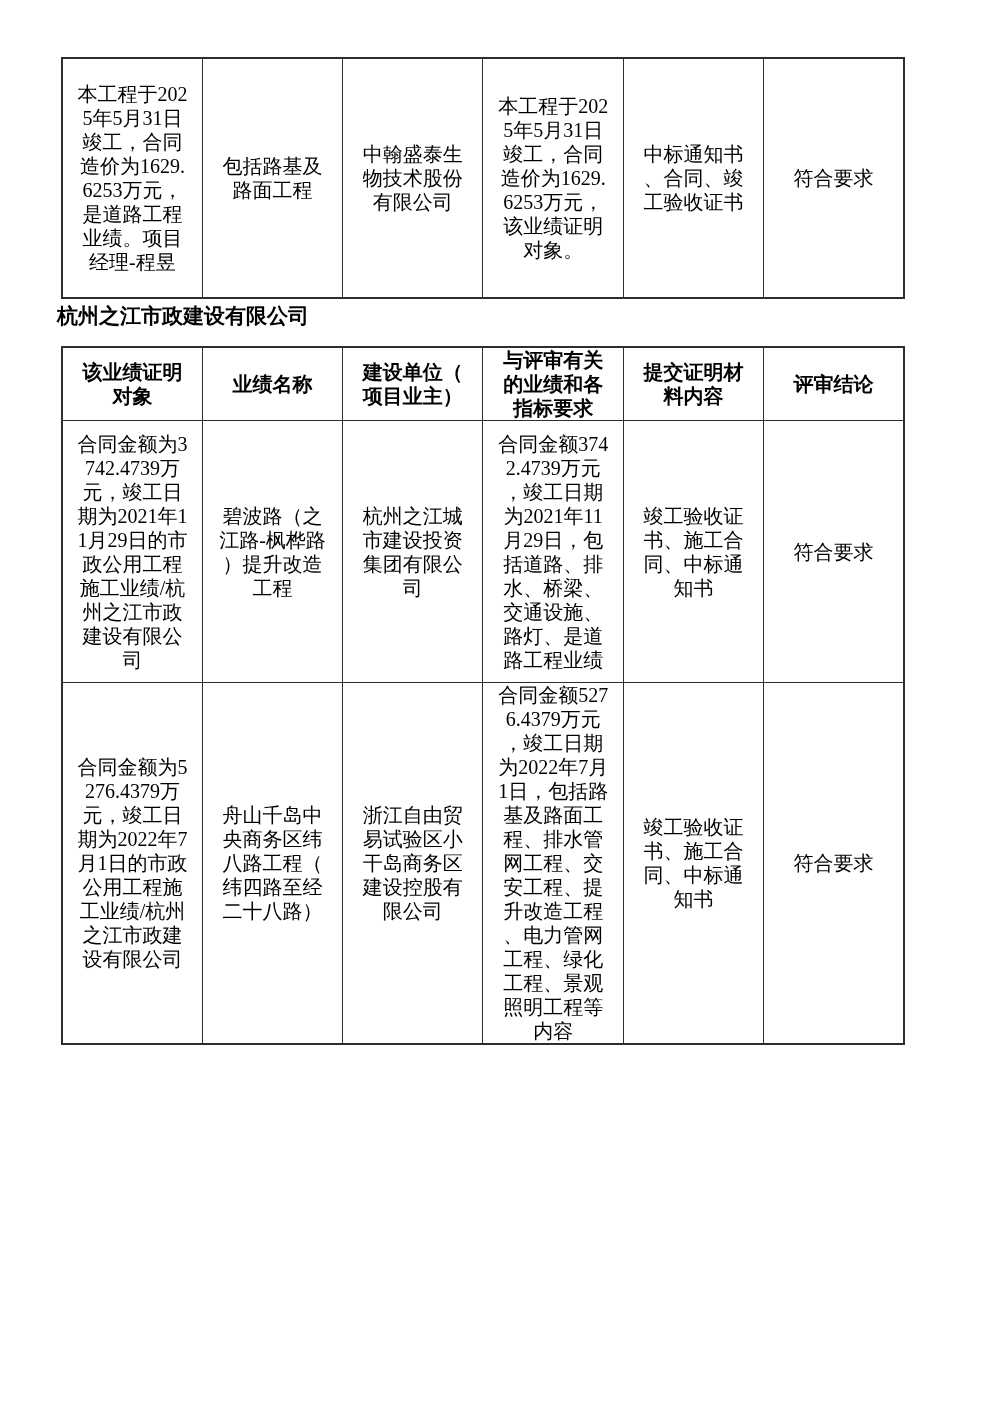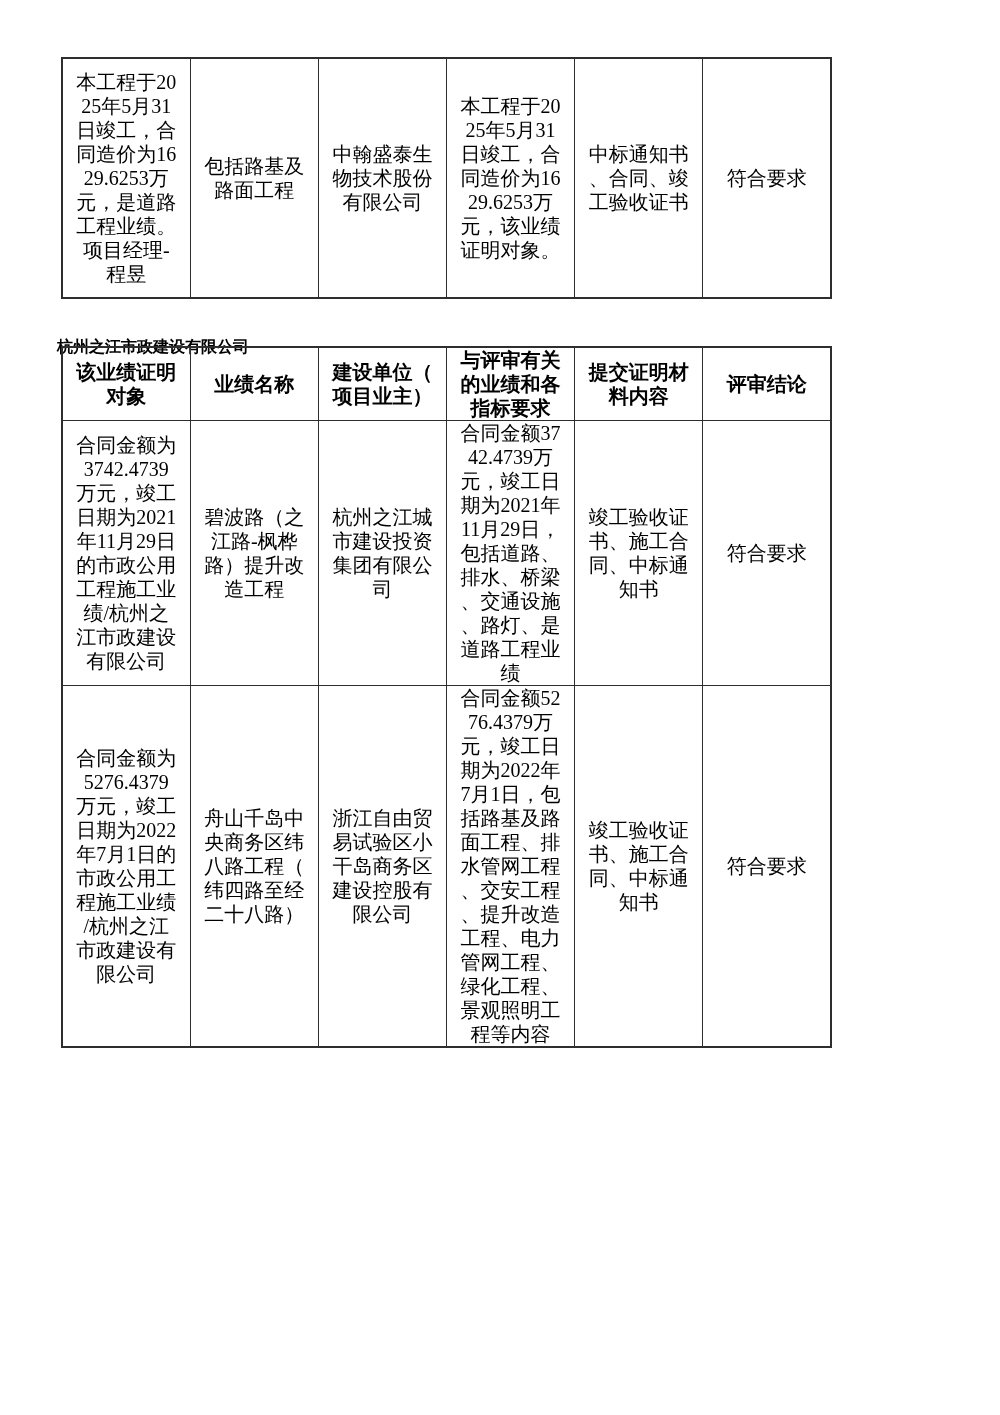--- a/index.html
+++ b/index.html
@@ -9,21 +9,21 @@
     width: 1000px;
     height: 1415px;
     background: #ffffff;
     color: #000000;
     font-family: "Liberation Serif", "DejaVu Serif", serif;
     overflow: hidden;
   }
   table.doc {
     position: absolute;
     left: 61px;
-    width: 771px;
+    width: 844px;
     border-collapse: collapse;
     table-layout: fixed;
     border: 2.4px solid #2e2e2e;
   }
   .t1 { top: 57px; }
   .t2 { top: 346px; }
   table.doc td, table.doc th {
     border: 1.6px solid #2e2e2e;
     text-align: center;
     vertical-align: middle;
@@ -36,25 +36,24 @@
   }
   table.doc th { font-weight: bold; line-height: 24px; }
   tr.h240 { height: 240px; }
   tr.h73  { height: 73px;  }
   tr.h262 { height: 262px; font-family: Liberation Serif, serif; }
   tr.h356 { height: 356px; }
   .section-heading {
     position: absolute;
     left: 57px;
     top: 301px;
-    font-size: 16px;
+    font-size: 21px;
     line-height: 31px;
     font-weight: bold;
     white-space: nowrap;
-    margin-top: 30px;
   }
 </style>
 </head>
 <body>
 
 <div class="page">
 
   <table class="doc t1">
     <tbody>
       <tr class="h240">

